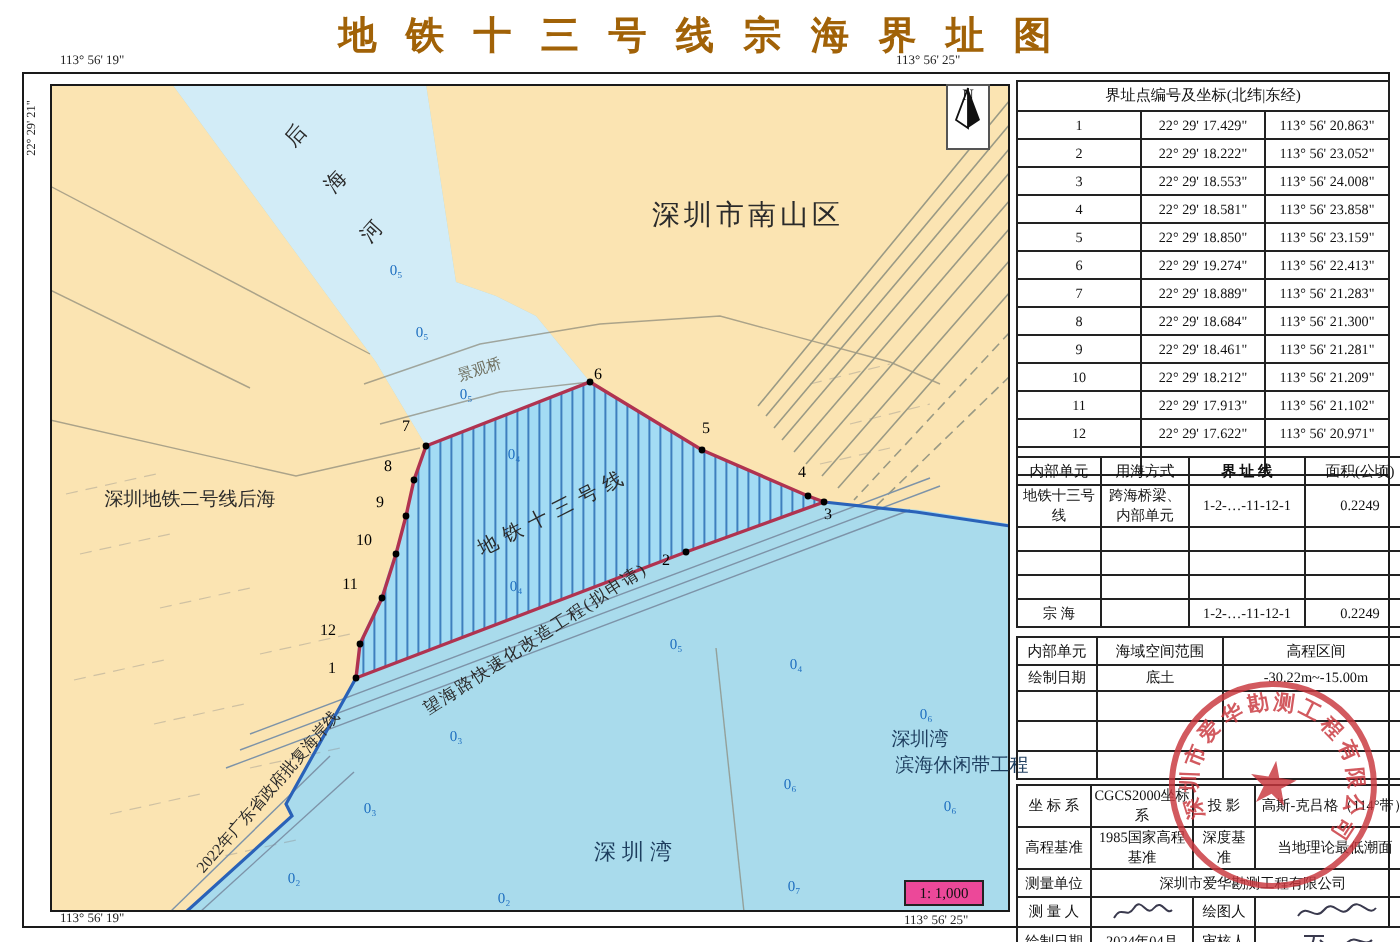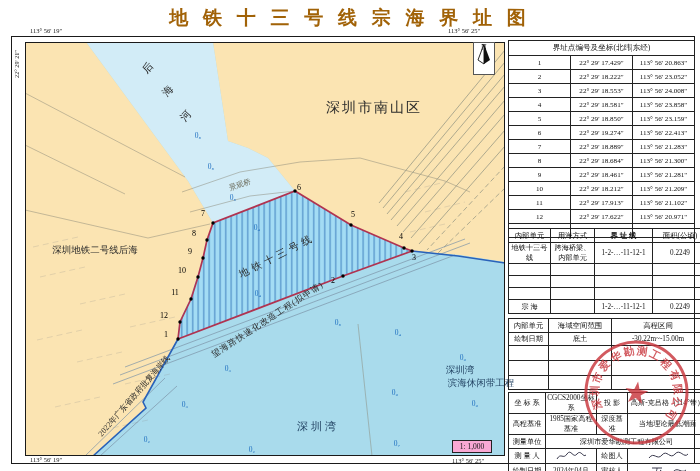--- a/index.html
+++ b/index.html
@@ -14,21 +14,21 @@
   .map{position:absolute;left:25px;top:42px;width:480px;height:414px;}
   .map svg{position:absolute;left:0;top:0;}
   .mlabel{position:absolute;white-space:nowrap;transform:translate(-50%,-50%);color:#2a2a2a;}
   .depth{position:absolute;white-space:nowrap;transform:translate(-50%,-50%);
          color:#1f6fc0;font-size:7.5px;}
   .pnum{position:absolute;white-space:nowrap;transform:translate(-50%,-50%);
         font-size:8px;color:#000;}
   .north{position:absolute;left:448px;top:0px;width:22px;height:33px;background:#fff;
          border:0.8px solid #555;text-align:center;box-sizing:border-box;}
   .north .n{font-size:8px;line-height:9px;display:block;}
-  .scalebox{position:absolute;left:427px;top:398px;width:40px;height:13px;background:#f9a8d4;
+  .scalebox{position:absolute;left:427px;top:398px;width:40px;height:13px;background:#ec4899;
             border:1px solid #222;box-sizing:border-box;text-align:center;
             font-size:7.5px;line-height:11px;}
   table{border-collapse:collapse;position:absolute;table-layout:fixed;}
   td,th{border:0.9px solid #222;padding:0 1px;font-weight:normal;overflow:hidden;
         text-align:center;vertical-align:middle;}
   .t1{left:508px;top:40px;width:187px;font-size:7.1px;}
   .t1 th{font-size:7.6px;height:14px;}
   .t1 td{height:13px;}
   .t1 .c-id{width:30px;}
   .t2{left:508px;top:228px;width:187px;font-size:7.2px;}

